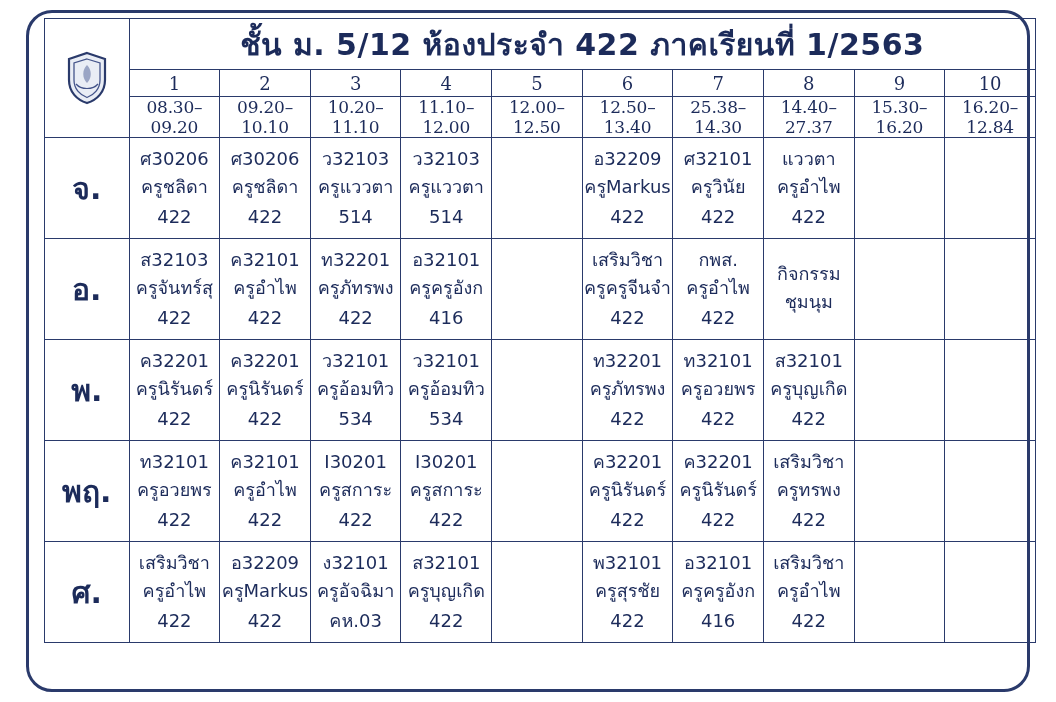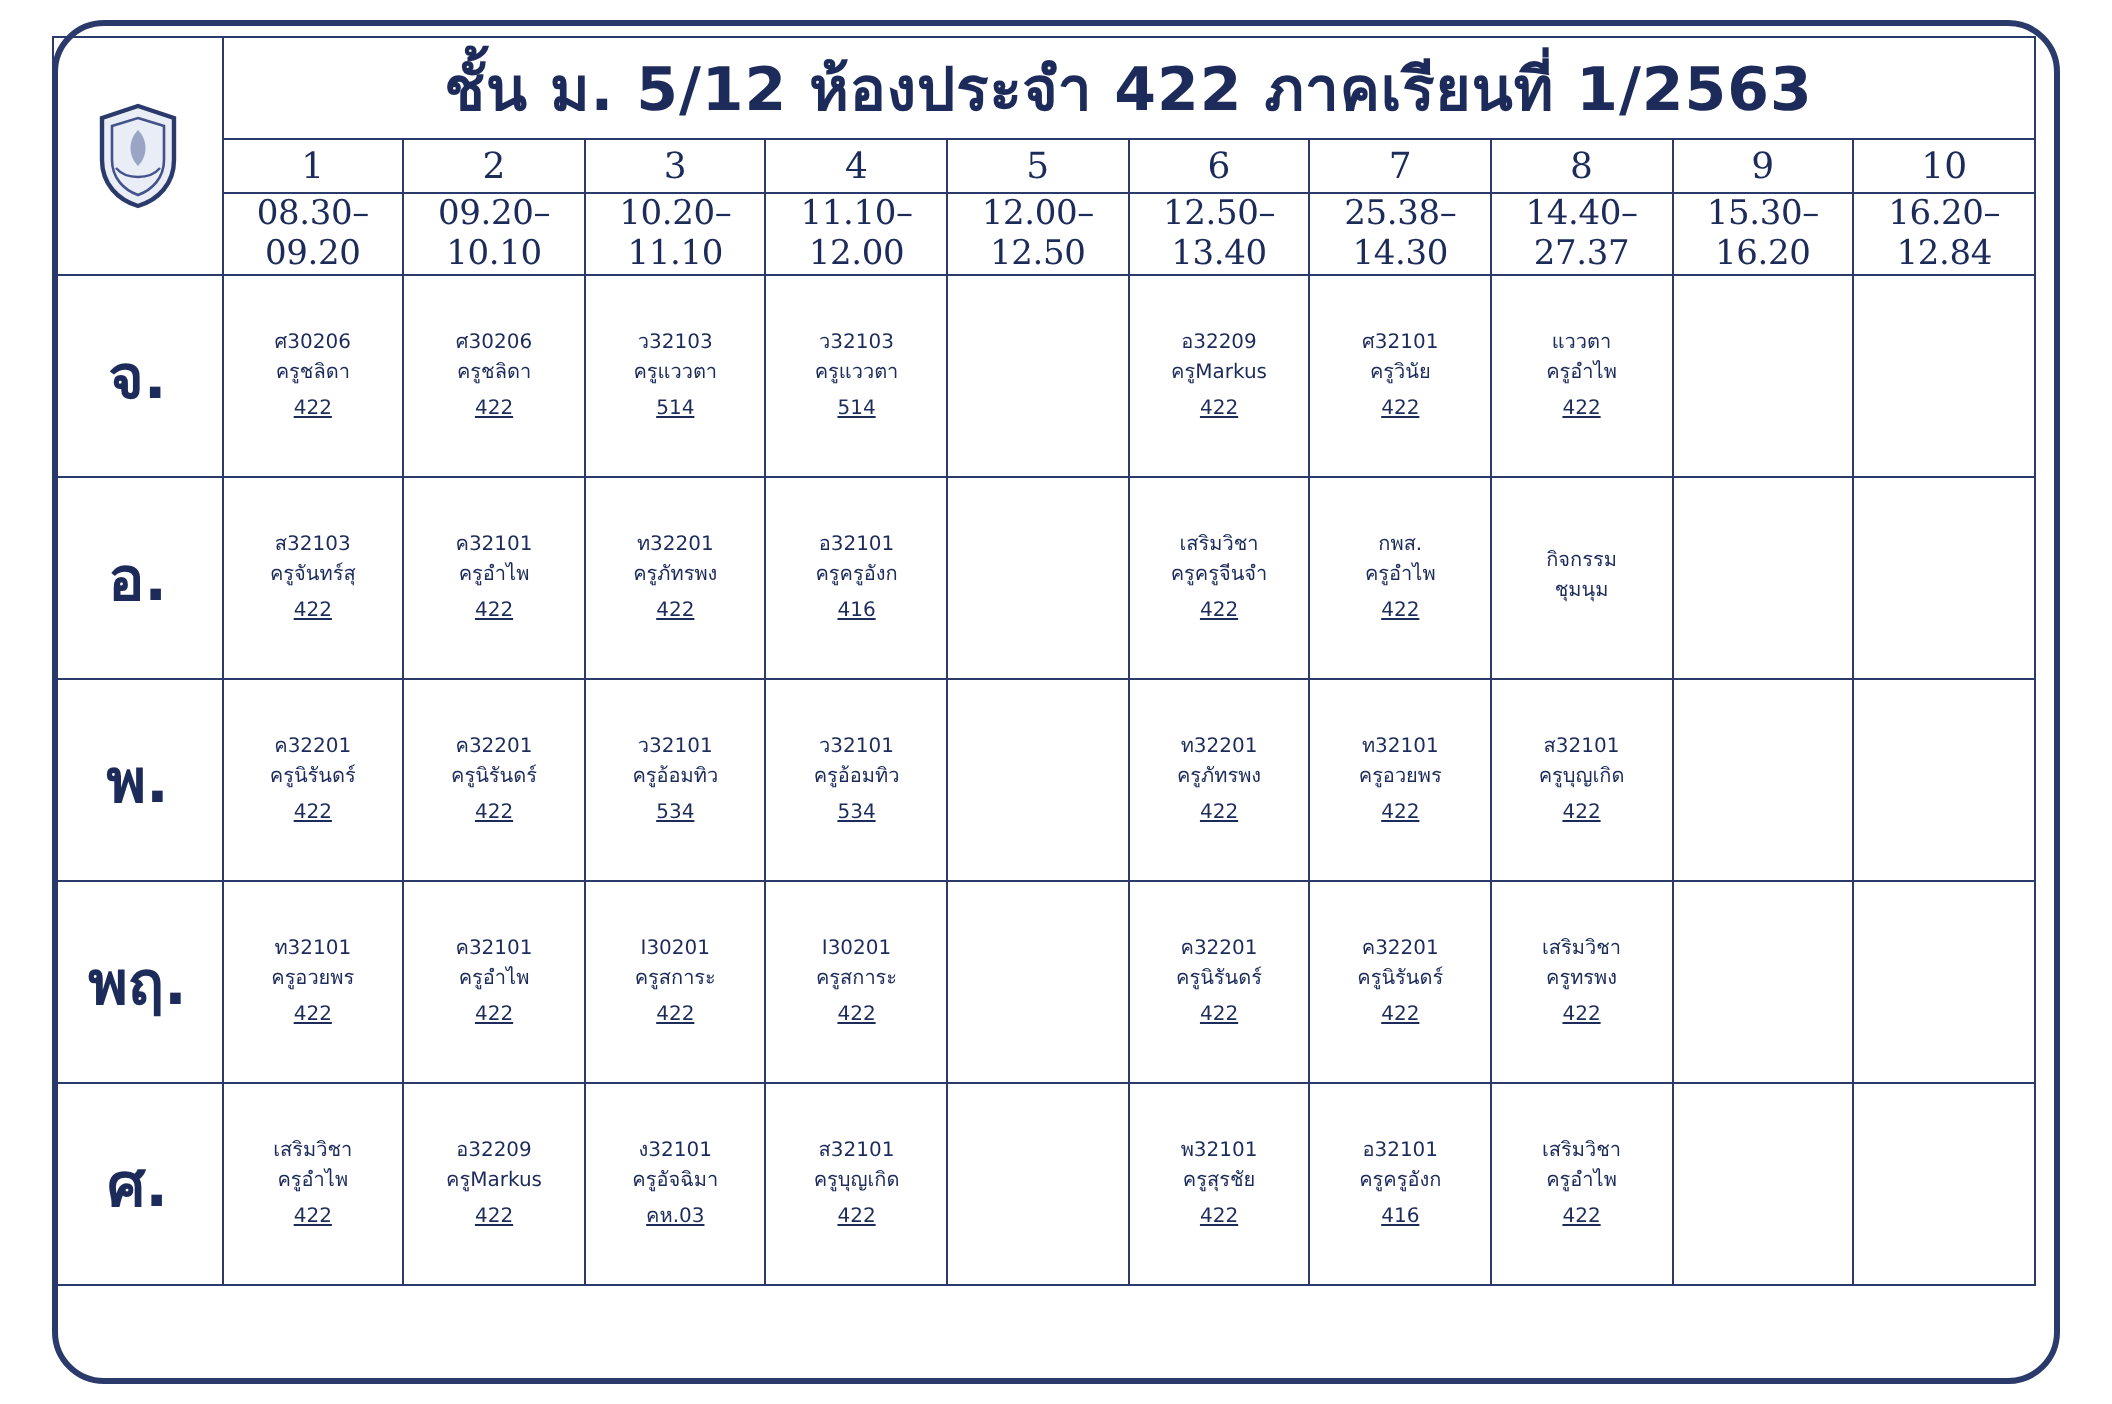--- a/index.html
+++ b/index.html
@@ -32,21 +32,21 @@
     border-radius: 26px;
     background: #fff;
   }
   .inner {
     position: absolute;
     left: 26px;
     top: 10px;
     width: 1004px;
     height: 682px;
     box-sizing: border-box;
-    padding: 8px 6px 6px 0;
+    padding: 8px 6px 6px 18px;
   }
   table.sched {
     border-collapse: collapse;
     table-layout: fixed;
     width: 992px;
     margin-left: 0px;
   }
   table.sched td, table.sched th {
     border: 1.5px solid #2a3a6b;
     padding: 0;
@@ -83,33 +83,33 @@
     font-size: 17px;
     font-family: "DejaVu Serif", serif;
     letter-spacing: -0.2px;
   }
   .day-cell {
     font-size: 30px;
     font-weight: bold;
   }
   .slot {
     height: 100px;
-    font-size: 10px;
+    font-size: 18px;
     line-height: 1.55;
     padding: 4px 1px;
     overflow: hidden;
     white-space: nowrap;
   }
   .slot .l1, .slot .l2, .slot .l3 {
     display: block;
     overflow: hidden;
     text-overflow: clip;
     white-space: nowrap;
   }
-  .slot .l3 { margin-top: 2px; text-decoration: underline; }
+  .slot .l3 { margin-top: 2px; }
   .empty { height: 100px; }
 </style>
 </head>
 <body>
 
 <div class="page">
   <div class="frame"></div>
   <div class="inner">
     <table class="sched">
       <colgroup>

